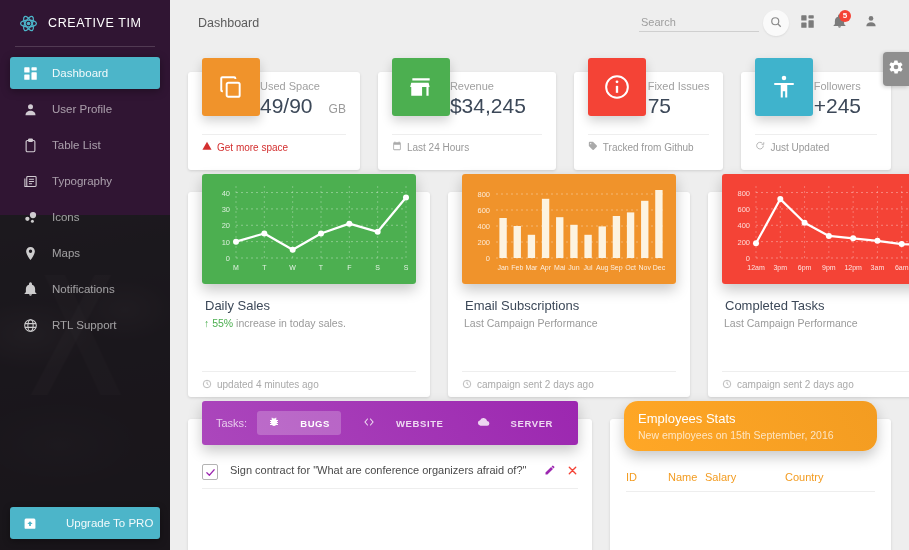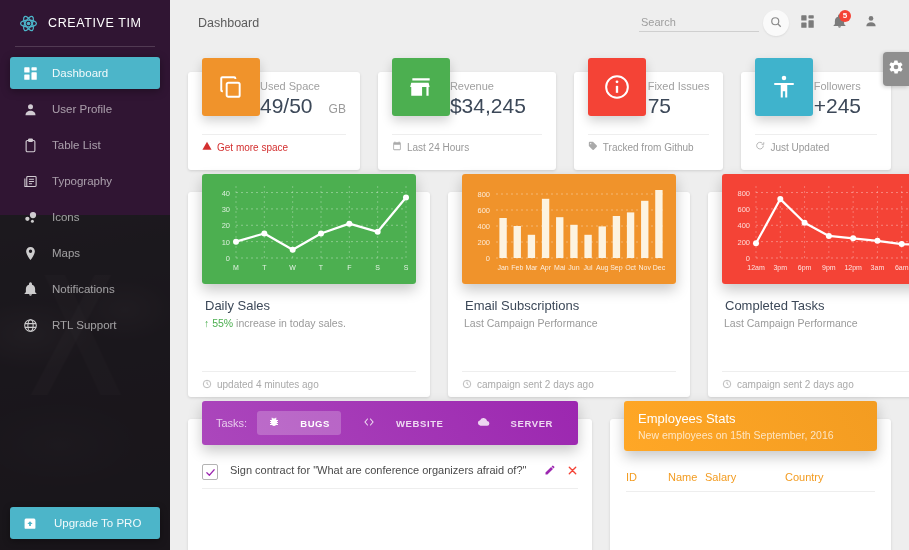--- a/index.html
+++ b/index.html
@@ -65,21 +65,21 @@
   .nav-item.active {
     background:#4cb5c9;
     color:rgba(255,255,255,.92);
     box-shadow:0 2px 8px rgba(0,0,0,.35);
   }
   .nav-item.active .ic { opacity:1; }
 
   .upgrade {
     position:absolute; left:10px; bottom:11px; width:150px; height:32px;
     background:#4cb5c9; border-radius:3px;
-    display:flex; align-items:center; gap:16px; padding-left:12px;
+    display:flex; align-items:center; gap:28px; padding-left:12px;
     color:rgba(255,255,255,.92); font-size:11.5px;
     box-shadow:0 2px 7px rgba(0,0,0,.35);
     cursor:pointer; z-index:5;
   }
   .upgrade .ic{ width:16px; height:16px; display:flex; align-items:center; justify-content:center;}
 
   
   .main {
     position:absolute; left:170px; top:0; width:739px; height:550px;
     background:#eeeeee; overflow:hidden;
@@ -157,21 +157,21 @@
 
   
   .bottom-row{ margin-top:22px; }
   .tasks-card{ flex:0 0 330px; height:180px;}
   .emp-card{ flex:1; height:180px;}
   .card-header {
     margin:-18px 14px 0 14px; border-radius:3px; padding:10px 14px;
     box-shadow:0 6px 14px rgba(0,0,0,.22);
   }
   .hdr-purple{ background:#a426ac; background:linear-gradient(60deg,#ab47bc,#9c27b0);}
-  .hdr-orange{ background:linear-gradient(60deg,#ffa726,#f39c21);}
+  .hdr-orange{ background:linear-gradient(60deg,#ffa726,#f39c21);border-radius:14px;}
   .tabs{ display:flex; align-items:center; gap:10px; }
   .tabs-label{ color:rgba(255,255,255,.72); font-size:11px; }
   .tab{
     display:flex;align-items:center;gap:20px;
     padding:5px 11px;border-radius:3px;
     color:rgba(255,255,255,.82);font-size:9.5px;letter-spacing:.6px;font-weight:700;
     cursor:pointer;
   }
   .tab.active{ background:rgba(255,255,255,.22); color:#fff;}
   .hdr-title{ color:#fff; font-size:13px;}
@@ -374,21 +374,21 @@
         <div class="card stat-card">
           <div class="stat-top">
             <div class="stat-icon" style="background:#f0932b">
               <svg width="26" height="26" viewBox="0 0 24 24" fill="none" stroke="#fff" stroke-width="1.8">
                   <rect x="8" y="8" width="12" height="13" rx="1.5"></rect>
                   <path d="M4.5 16H4a1 1 0 0 1-1-1V4a1 1 0 0 1 1-1h11a1 1 0 0 1 1 1v.5"></path>
                 </svg>
             </div>
             <div class="stat-text">
               <div class="stat-label">Used Space</div>
-              <div class="stat-value"><span>49/50</span><span class="unit">GB</span></div>
+              <div class="stat-value"><span>49/90</span><span class="unit">GB</span></div>
             </div>
           </div>
           <div class="stat-foot warn">
             <span><svg width="10" height="10" viewBox="0 0 24 24" fill="#d32f2f">
                   <path d="M1 21h22L12 2z"></path>
                 </svg></span>
             <span>Get more space</span>
           </div>
         </div>
 

